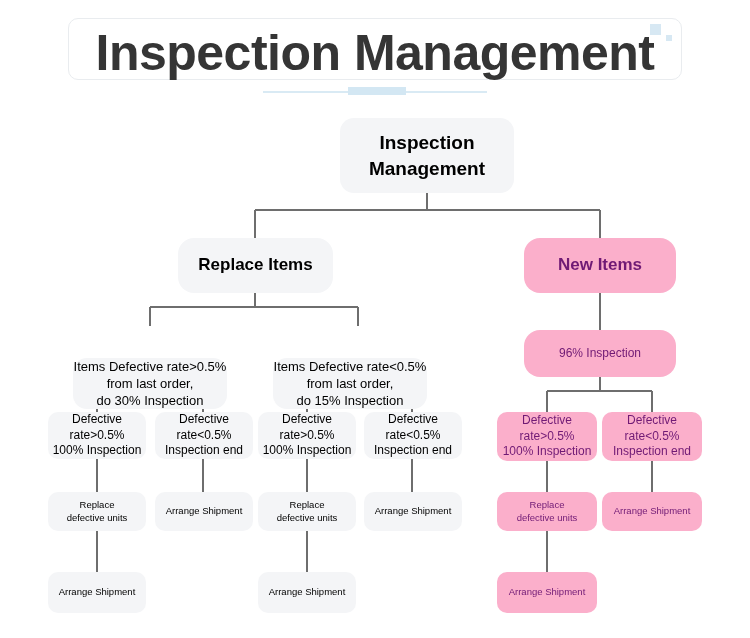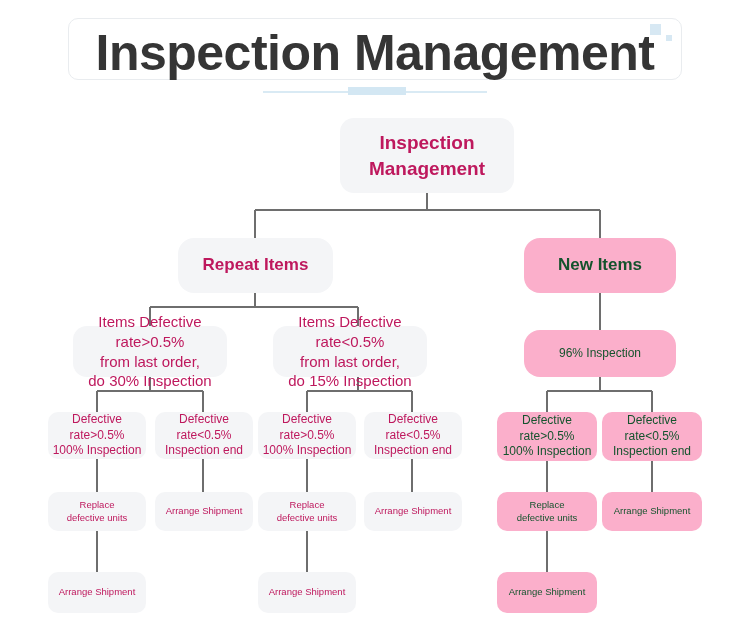--- a/index.html
+++ b/index.html
@@ -97,39 +97,40 @@
     display: flex;
     align-items: center;
     justify-content: center;
     text-align: center;
     border-radius: 12px;
     line-height: 1.32;
     white-space: pre-line;
   }
   .blue {
     background: #f4f5f7;
-    color: #be185d;
+    color: #000000;
   }
   .pink {
     background: #fbafcb;
-    color: #14532d;
+    color: #701a75;
   }
   .root {
     font-size: 19px;
     font-weight: bold;
     border-radius: 14px;
   }
   .branch {
     font-size: 17px;
     font-weight: bold;
     border-radius: 16px;
   }
   .lvl2 {
-    font-size: 15px;
+    font-size: 13px;
     border-radius: 14px;
+    margin-top: 32px;
   }
   .lvl2pink {
     font-size: 12px;
     border-radius: 16px;
   }
   .lvl3 {
     font-size: 12px;
     border-radius: 10px;
   }
   .lvl4 {
@@ -194,21 +195,21 @@
     <path d="M547,461 L547,492"></path>
     <path d="M652,461 L652,492"></path>
 
     <path d="M547,531 L547,572"></path>
   </g>
 </svg>
 
 <div class="node blue root" style="left:340px;top:118px;width:174px;height:75px;">Inspection
 Management</div>
 
-<div class="node blue branch" style="left:178px;top:238px;width:155px;height:55px;">Repeat Items</div>
+<div class="node blue branch" style="left:178px;top:238px;width:155px;height:55px;">Replace Items</div>
 
 <div class="node pink branch" style="left:524px;top:238px;width:152px;height:55px;">New Items</div>
 
 <div class="node blue lvl2" style="left:73px;top:326px;width:154px;height:51px;">Items Defective rate&gt;0.5%
 from last order,
 do 30% Inspection</div>
 
 <div class="node blue lvl2" style="left:273px;top:326px;width:154px;height:51px;">Items Defective rate&lt;0.5%
 from last order,
 do 15% Inspection</div>

